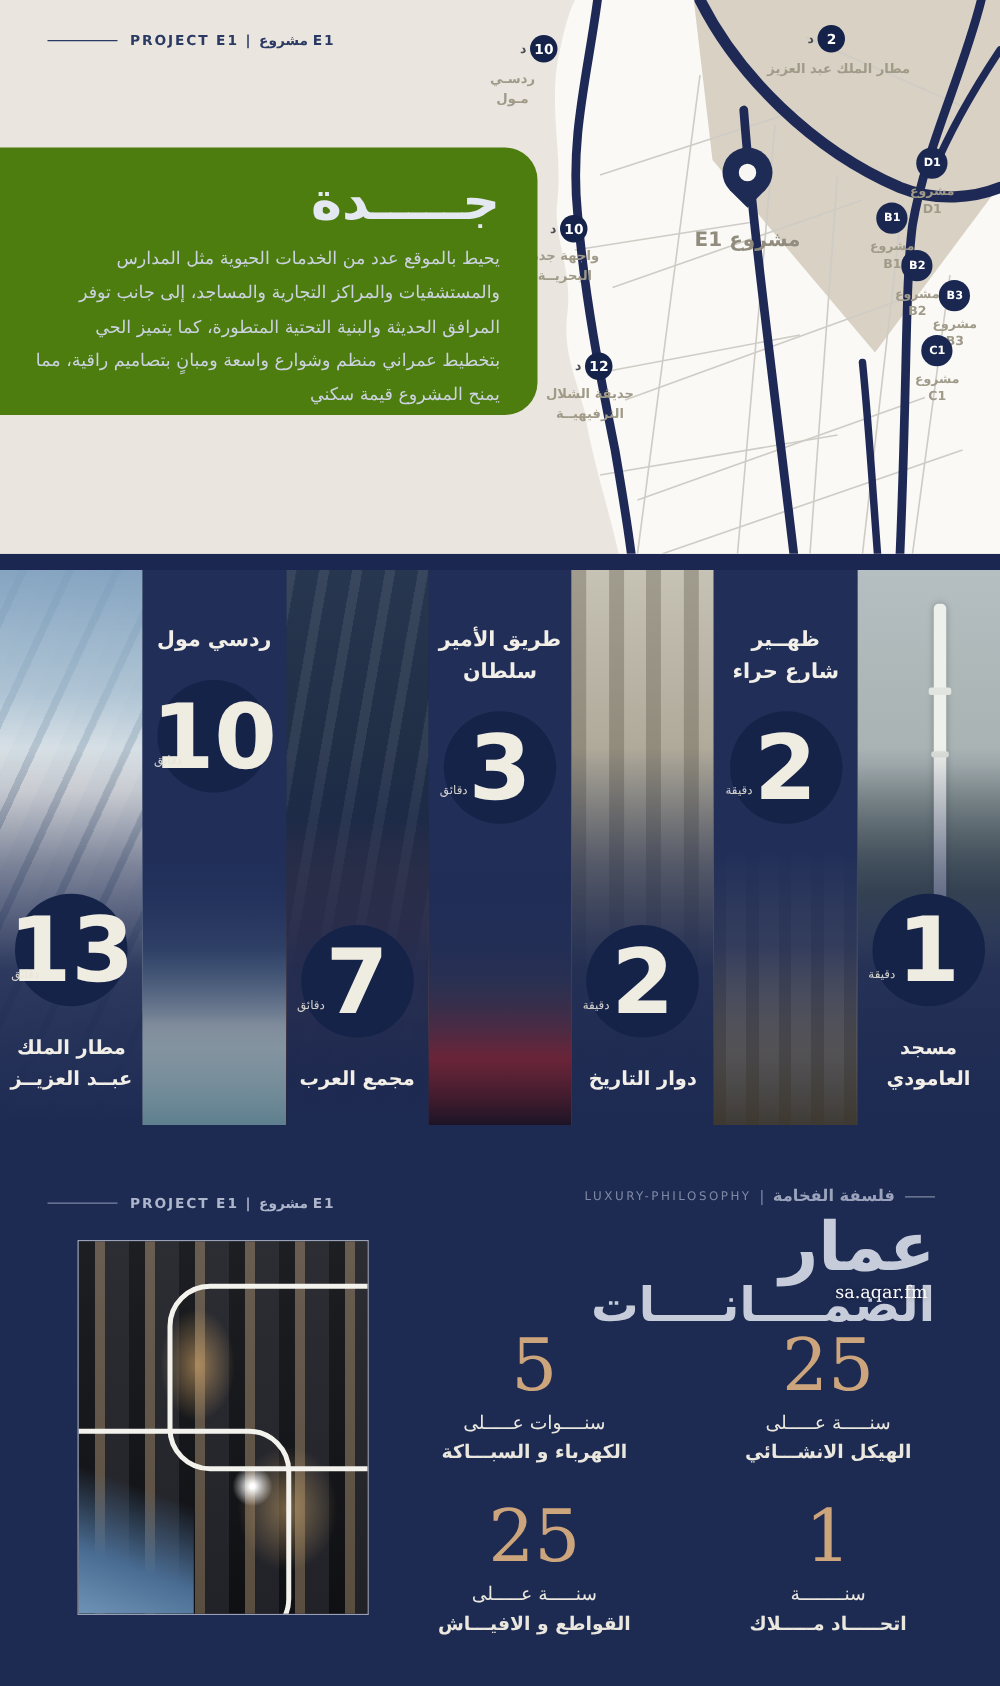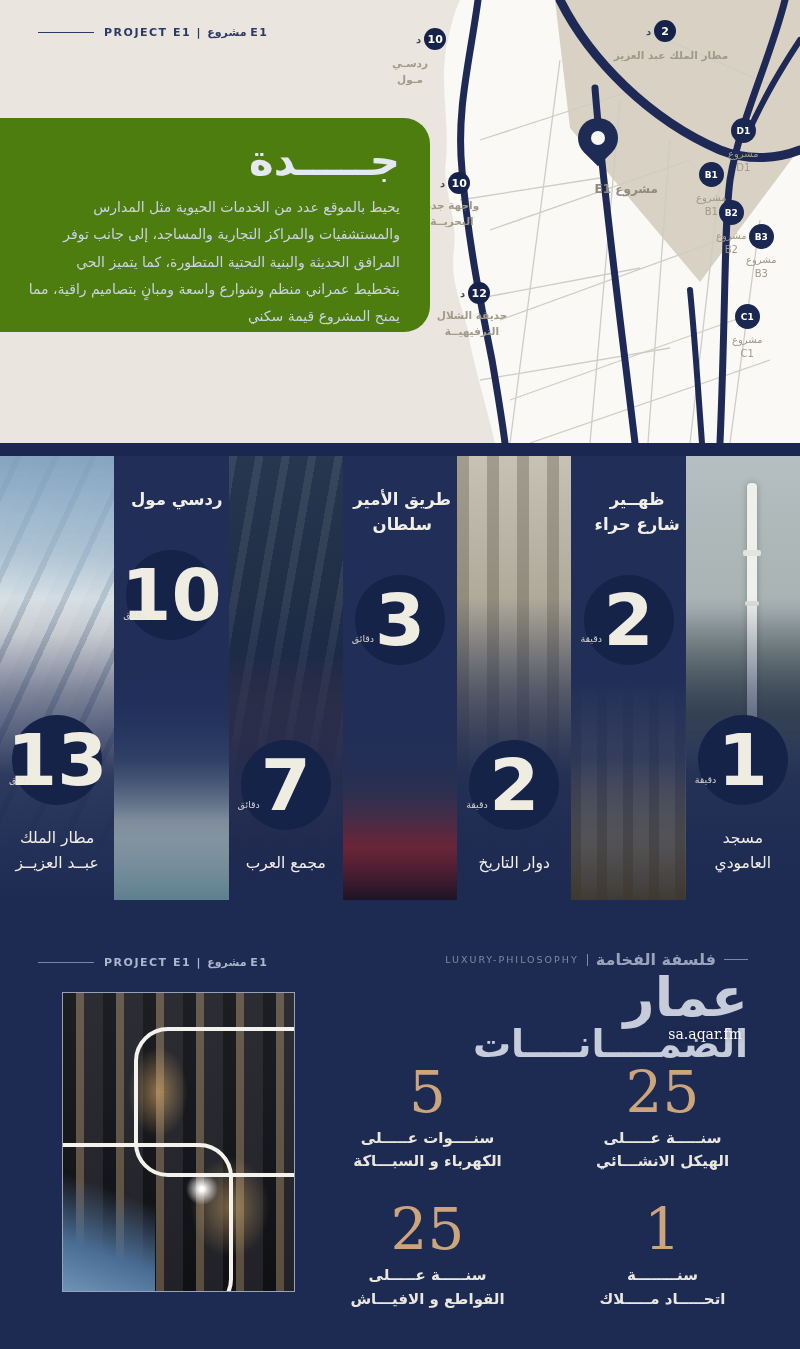--- a/index.html
+++ b/index.html
@@ -24,37 +24,37 @@
   .t-unit { font-size:10px; color:#4a4c55; font-weight:bold; }
   .t-circle { width:22px; height:22px; border-radius:50%; background:#15224a; color:#fff; font-size:11px; font-weight:bold; display:flex; align-items:center; justify-content:center; }
   .m-label { position:absolute; font-size:10.5px; font-weight:bold; color:#a09a89; text-align:center; direction:rtl; line-height:1.5; }
   .ml { white-space:pre-line; }
 
   .pin { position:absolute; width:40px; height:40px; background:#1e2b54; border-radius:50% 50% 50% 0; transform:rotate(-45deg); }
   .pin::after { content:""; position:absolute; left:13px; top:13px; width:14px; height:14px; border-radius:50%; background:#f7f6f3; }
 
   .pmark { position:absolute; display:flex; flex-direction:column; align-items:center; gap:4px; }
   .p-circle { width:25px; height:25px; border-radius:50%; background:#1a2750; color:#fff; font-size:9px; font-weight:bold; display:flex; align-items:center; justify-content:center; }
-  .p-label { font-size:10px; font-weight:normal; color:#a09a89; text-align:center; direction:rtl; line-height:1.4; }
+  .p-label { font-size:10px; font-weight:bold; color:#a09a89; text-align:center; direction:rtl; line-height:1.4; }
 
   
   .divider { width:800px; height:13px; background:#1b2750; }
 
   
   .strip { position:relative; width:800px; height:444px; display:flex; background:#1d2a52; }
   .col { position:relative; flex:1 1 0; overflow:hidden; }
   .photo { position:absolute; inset:0; }
   .ov { position:absolute; inset:0; }
   .ov-top { background:linear-gradient(180deg,#202e58 0%,#202e58 50%,rgba(32,46,88,.82) 68%,rgba(32,46,88,.25) 86%,rgba(32,46,88,0) 100%); }
   .ov-bottom { background:linear-gradient(0deg,#1d2a52 0%,rgba(29,42,82,.92) 28%,rgba(29,42,82,.55) 47%,rgba(29,42,82,0) 68%); }
   .content { position:absolute; left:0; right:0; display:flex; flex-direction:column; align-items:center; }
-  .content.top { top:0; padding-top:32px; gap:24px;align-items:flex-end; }
+  .content.top { top:12px; padding-top:32px; gap:6px; }
   .content.bottom { bottom:0; padding-bottom:24px; gap:8px; }
   .c-title { font-size:16.5px; font-weight:bold; color:#f2efe8; text-align:center; direction:rtl; line-height:1.5; padding:0 6px; }
-  .c-label { font-size:15.5px; font-weight:normal; color:#f2efe8; text-align:center; direction:rtl; line-height:1.6; padding:0 4px; }
+  .c-label { font-size:15.5px; font-weight:bold; color:#f2efe8; text-align:center; direction:rtl; line-height:1.6; padding:0 4px; }
   .numwrap { position:relative; width:100%; height:116px; display:flex; align-items:center; justify-content:center; }
   .numcircle { position:absolute; left:50%; top:50%; transform:translate(-50%,-50%); width:90px; height:90px; border-radius:50%; background:#152349; }
   .bignum { position:relative; font-size:72px; font-weight:bold; color:#efece1; line-height:1; }
   .unit { position:absolute; left:9px; top:62%; font-size:9.5px; color:#e6e3d8; opacity:.9; }
 
   
   .p0 { background:
         linear-gradient(180deg, rgba(122,156,188,.9) 0%, rgba(146,176,200,.7) 22%, rgba(0,0,0,0) 40%),
         repeating-linear-gradient(115deg, #eef0ef 0 14px, #c3ccd2 14px 20px, #f5f5f2 20px 34px),
         linear-gradient(180deg, #9fb4c6 0%, #dfe3e3 45%, #74818d 75%, #39424e 100%); }
@@ -86,32 +86,32 @@
   .bld-sky { position:absolute; left:0; bottom:0; width:40%; height:46%; background:linear-gradient(200deg, rgba(0,0,0,0) 30%, #4a6d94 70%, #6f93b5 100%); }
   .bld-glow1 { position:absolute; left:28%; top:18%; width:60px; height:90px; background:radial-gradient(closest-side, rgba(230,180,110,.55), rgba(0,0,0,0)); }
   .bld-glow2 { position:absolute; left:55%; top:55%; width:80px; height:100px; background:radial-gradient(closest-side, rgba(235,190,120,.45), rgba(0,0,0,0)); }
   .curve1 { position:absolute; right:-60px; top:34px; width:220px; height:150px; border:4px solid #f4f2ec; border-radius:34px; }
   .curve2 { position:absolute; left:-90px; top:150px; width:260px; height:170px; border:4px solid #f4f2ec; border-radius:34px; }
   .chandelier { position:absolute; left:50%; top:58%; width:46px; height:46px; background:radial-gradient(closest-side, #ffffff 8%, rgba(255,255,255,.55) 35%, rgba(255,255,255,0) 70%); filter:blur(.4px); }
 
   .tagline { position:absolute; right:52px; top:50px; display:flex; align-items:center; gap:8px; direction:ltr; }
   .tag-en { font-size:9.5px; letter-spacing:2px; color:#8089a3;margin-left:18px; }
   .tag-bar { width:0; height:12px; border-left:1px solid #8089a3; }
-  .tag-ar { font-size:16px; font-weight:bold; color:#9aa3bb; direction:rtl; }
+  .tag-ar { font-size:13px; font-weight:bold; color:#9aa3bb; direction:rtl; }
   .tag-dash { width:24px; height:0; border-top:1px solid #8089a3; }
 
   .brand { position:absolute; right:52px; top:70px; text-align:right; direction:rtl; line-height:1.05; }
   .brand-l1 { font-size:54px; font-weight:600; color:#c6ccd9; }
   .brand-l2 { font-size:38px; font-weight:600; color:#c6ccd9; margin-top:-2px; }
   .watermark { position:absolute; right:58px; top:126px; font-family:"DejaVu Serif","Liberation Serif",serif; font-size:14px; color:#fbfbfb; text-shadow:0 0 4px rgba(0,0,0,.35);margin-left:40px; }
 
   .warr-grid { position:absolute; left:330px; top:162px; width:430px; display:grid; grid-template-columns:1fr 1fr; column-gap:40px; row-gap:26px; }
   .warr { display:flex; flex-direction:column; align-items:center; text-align:center; }
   .w-num { font-family:"DejaVu Serif","Liberation Serif",serif; font-size:58px; color:#cda57c; line-height:1.05; }
-  .w-l1 { margin-top:4px; font-size:15px; font-weight:bold; color:#eae7de; direction:rtl; line-height:1.55; }
+  .w-l1 { margin-top:4px; font-size:15px; font-weight:normal; color:#eae7de; direction:rtl; line-height:1.55; }
   .w-l2 { font-size:15px; font-weight:bold; color:#eae7de; direction:rtl; line-height:1.55; }
 </style>
 </head>
 <body>
 
 <div class="page">
 
   <section class="top-section">
 
     <div class="map">
@@ -165,21 +165,21 @@
 البحريــة</div>
 
       <div class="tmark" style="left:70px; top:282px;">
         <span class="t-unit">د</span>
         <span class="t-circle">12</span>
       </div>
       <div class="m-label ml" style="left:30px; top:308px; width:104px;">حديقة الشلال
 الترفيهيــة</div>
 
       <div class="pin" style="left:188px; top:118px;"></div>
-      <div class="m-label" style="left:148px; top:180px; width:120px; font-size:12px; color:#928c7e;text-align:right;">مشروع E1</div>
+      <div class="m-label" style="left:148px; top:180px; width:120px; font-size:16px; color:#928c7e;">مشروع E1</div>
 
       <div class="pmark" style="left:338px; top:118px;">
         <span class="p-circle">D1</span>
         <span class="p-label ml">مشروع
 D1</span>
       </div>
       <div class="pmark" style="left:306px; top:162px;">
         <span class="p-circle">B1</span>
         <span class="p-label ml">مشروع
 B1</span>
@@ -187,21 +187,21 @@
       <div class="pmark" style="left:326px; top:200px;">
         <span class="p-circle">B2</span>
         <span class="p-label ml">مشروع
 B2</span>
       </div>
       <div class="pmark" style="left:356px; top:224px;">
         <span class="p-circle">B3</span>
         <span class="p-label ml">مشروع
 B3</span>
       </div>
-      <div class="pmark" style="left:342px; top:268px;margin-top:36px;">
+      <div class="pmark" style="left:342px; top:268px;">
         <span class="p-circle">C1</span>
         <span class="p-label ml">مشروع
 C1</span>
       </div>
     </div>
 
     <div class="proj-label">
       <span class="dash"></span>
       <span>PROJECT E1 | مشروع E1</span>
     </div>

